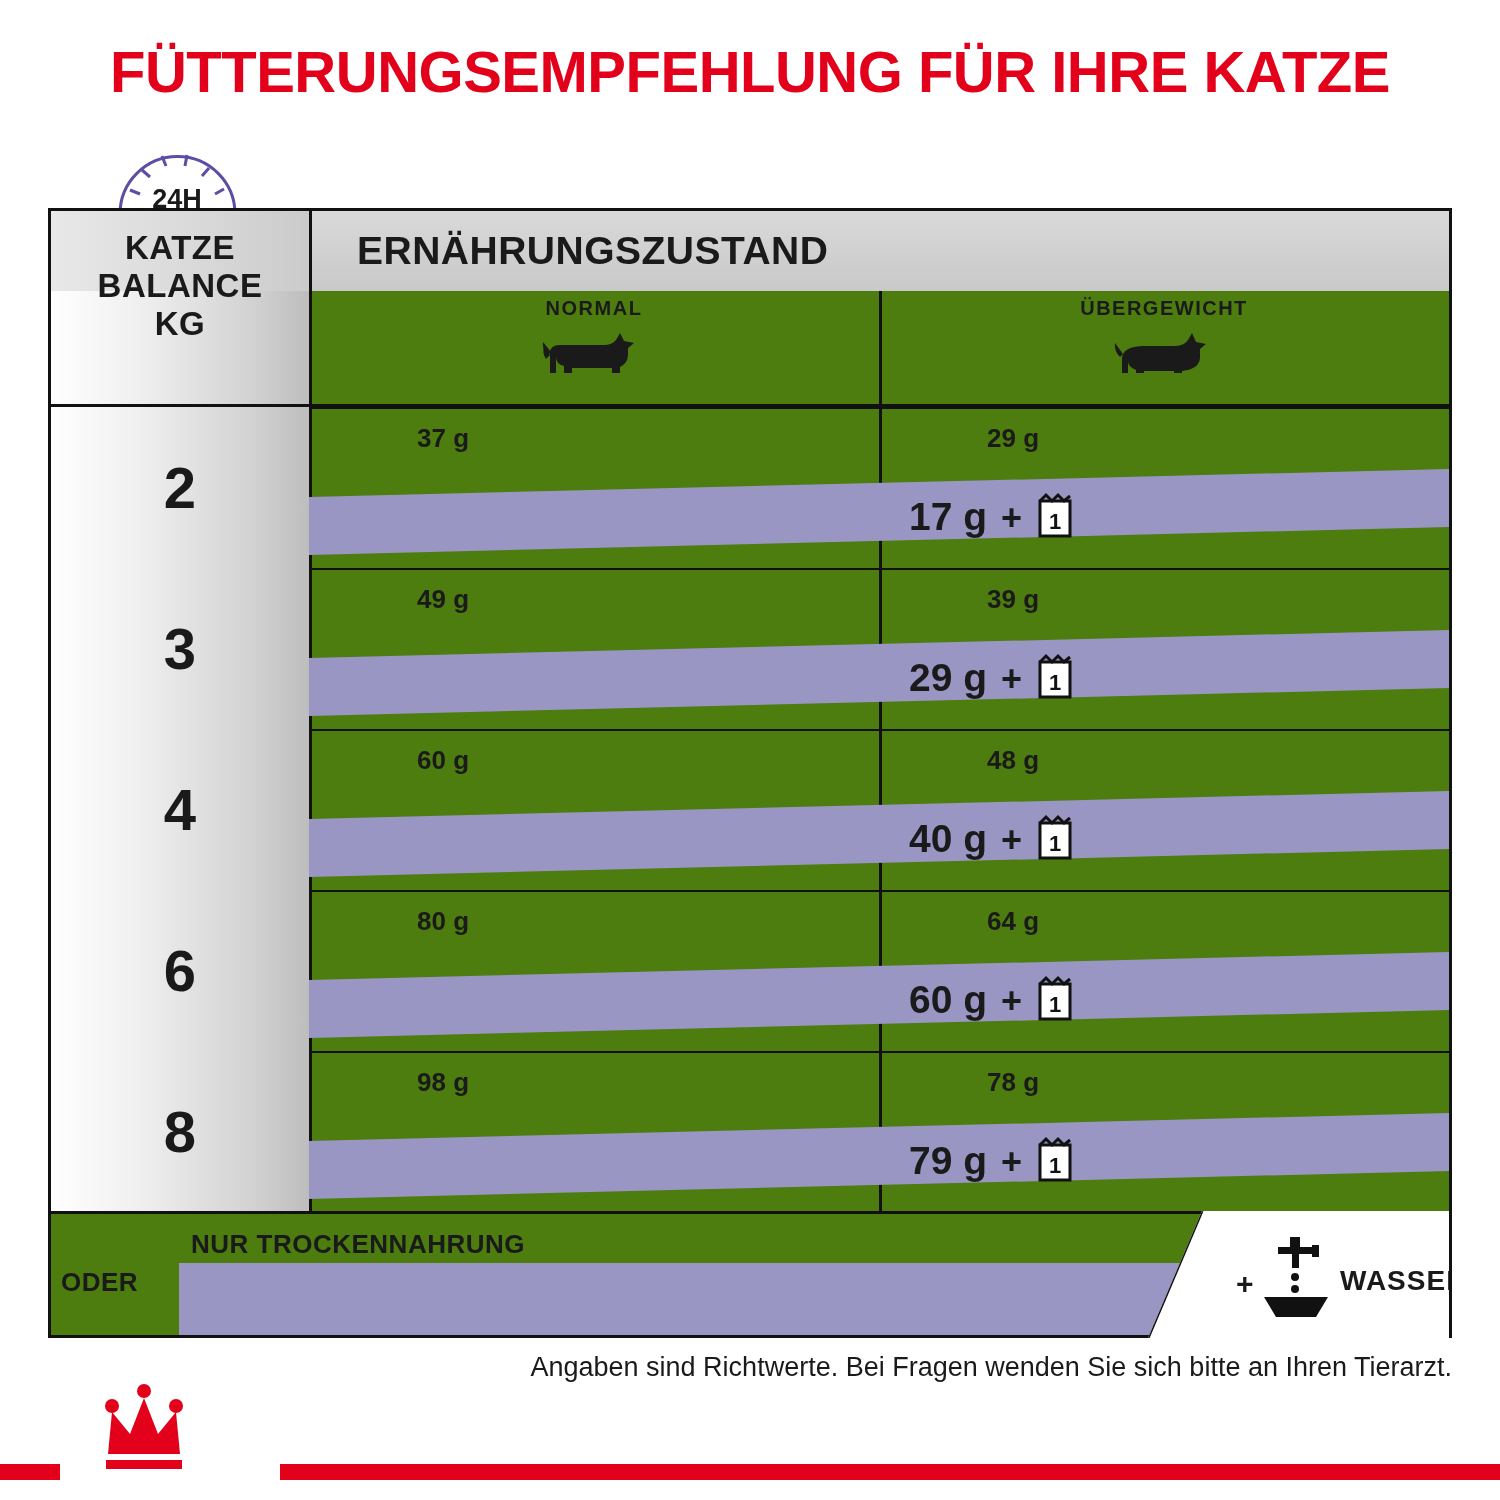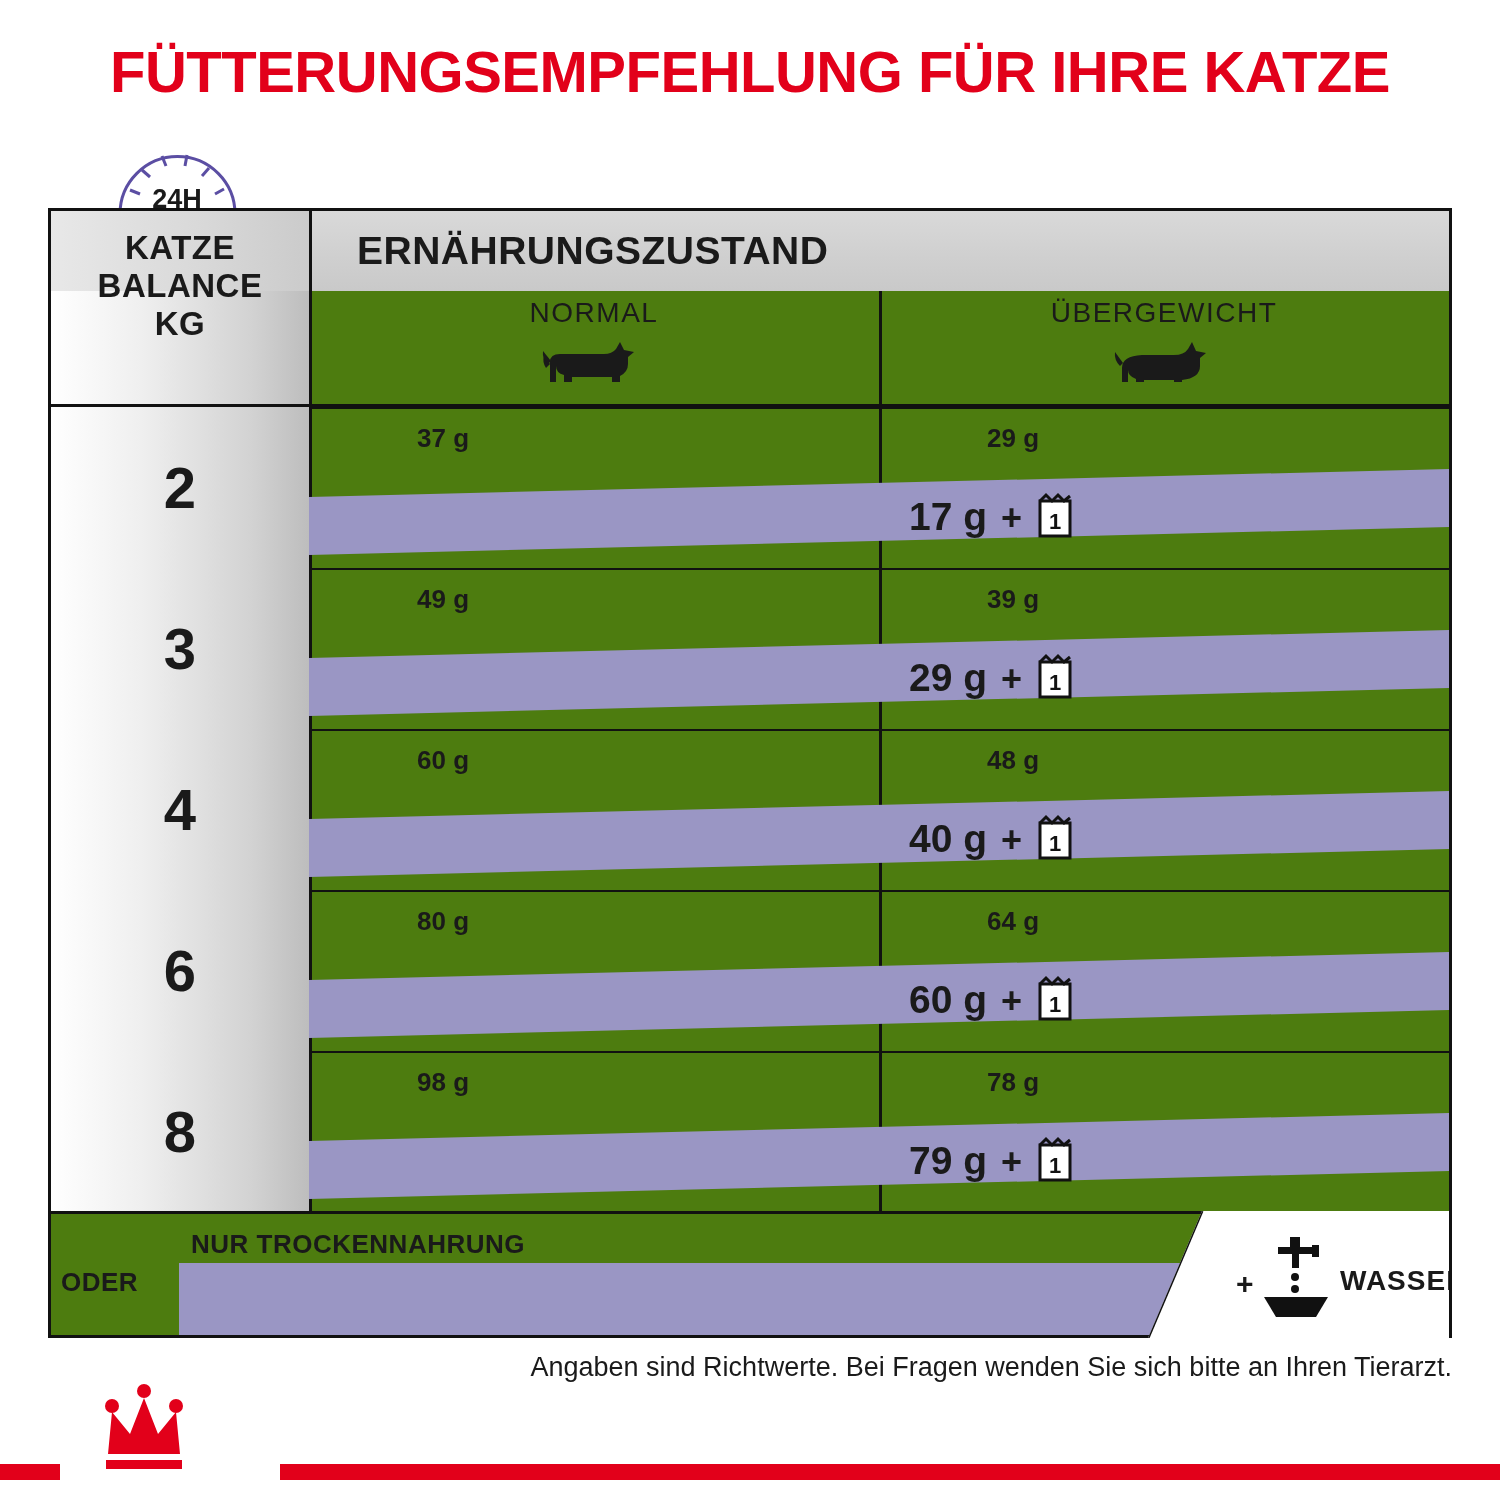--- a/index.html
+++ b/index.html
@@ -63,21 +63,21 @@
   }
   .ernaehrung-head{
     position:absolute;left:274px;top:18px;width:1140px;
     font-weight:bold;font-size:39px;letter-spacing:0.5px;margin-left:32px;
   }
 
   .subhead{
     position:absolute;top:86px;height:106px;
     text-align:center;
   }
-  .subhead .lbl{font-size:28px;letter-spacing:1.5px;font-weight:normal;}
+  .subhead .lbl{font-size:20px;letter-spacing:1.5px;font-weight:bold;}
   .subhead .catwrap{margin-top:12px;height:46px;display:flex;align-items:center;justify-content:center;}
   .sub-normal{left:258px;width:570px;}
   .sub-over{left:828px;width:570px;}
 
   
   .vdiv{
     position:absolute;left:828px;top:80px;width:3px;height:920px;background:#111;
   }
   
   .hdiv{

